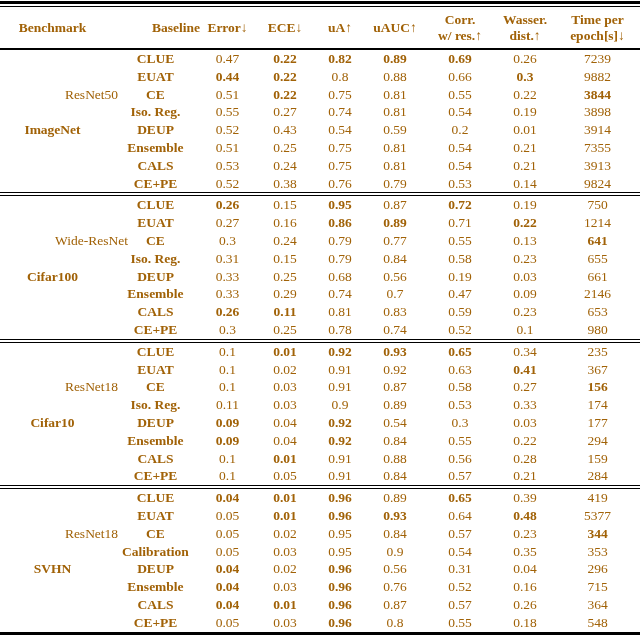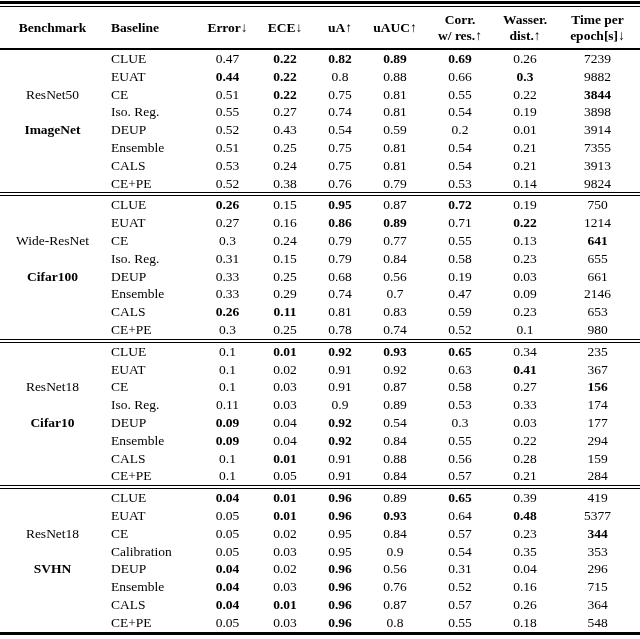--- a/index.html
+++ b/index.html
@@ -1,49 +1,49 @@
 <!DOCTYPE html>
 <html><head>
 <meta charset="utf-8">
 <style>
   html,body{margin:0;padding:0;background:#ffffff;}
   .page{
     width:640px;height:639px;box-sizing:border-box;
-    background:#ffffff;color:#000000;
+    background:#ffffff;color:#a16207;
     font-family:"Liberation Serif","DejaVu Serif",serif;
     padding-top:1px;
   }
   .rule-thick{height:3px;background:#000;}
   .rule-gap{height:2px;background:#fff;}
   .rule-thin{height:1px;background:#000;}
   table{
     border-collapse:collapse;table-layout:fixed;width:640px;
     border-bottom:3px solid #000;
   }
   thead th{
     font-weight:bold;font-size:13.5px;line-height:1.12;
     vertical-align:middle;height:41px;padding:0;
     border-bottom:2px solid #000;text-align:center;white-space:nowrap;
   }
-  thead th.h-baseline{text-align:left;padding-left:6px;}
+  thead th.h-baseline{text-align:right;padding-left:6px;}
   tbody td{
     font-size:13.5px;height:17.8px;line-height:17.8px;padding:0;
     text-align:center;white-space:nowrap;vertical-align:middle;
   }
-  td.baseline{text-align:left;padding-left:6px;font-weight:normal;}
+  td.baseline{text-align:center;padding-left:6px;font-weight:bold;}
   td.num{font-weight:normal;}
   td.num.b{font-weight:bold;}
   tr.group-start td{border-top:4px double #000;}
   td.benchmark-cell{position:relative;padding:0;}
   td.benchmark-cell .model,
   td.benchmark-cell .dataset{
     position:absolute;left:0;width:100%;height:17.8px;line-height:17.8px;
     text-align:center;font-weight:normal;font-size:13.5px;
   }
-  td.benchmark-cell .model{top:35.6px;}
+  td.benchmark-cell .model{top:35.6px;margin-left:39px;}
   td.benchmark-cell .dataset{top:71.2px;font-weight:bold;}
 </style>
 </head>
 <body>
 
 <div class="page">
   <div class="rule-thick"></div>
   <div class="rule-gap"></div>
   <div class="rule-thin"></div>
 

